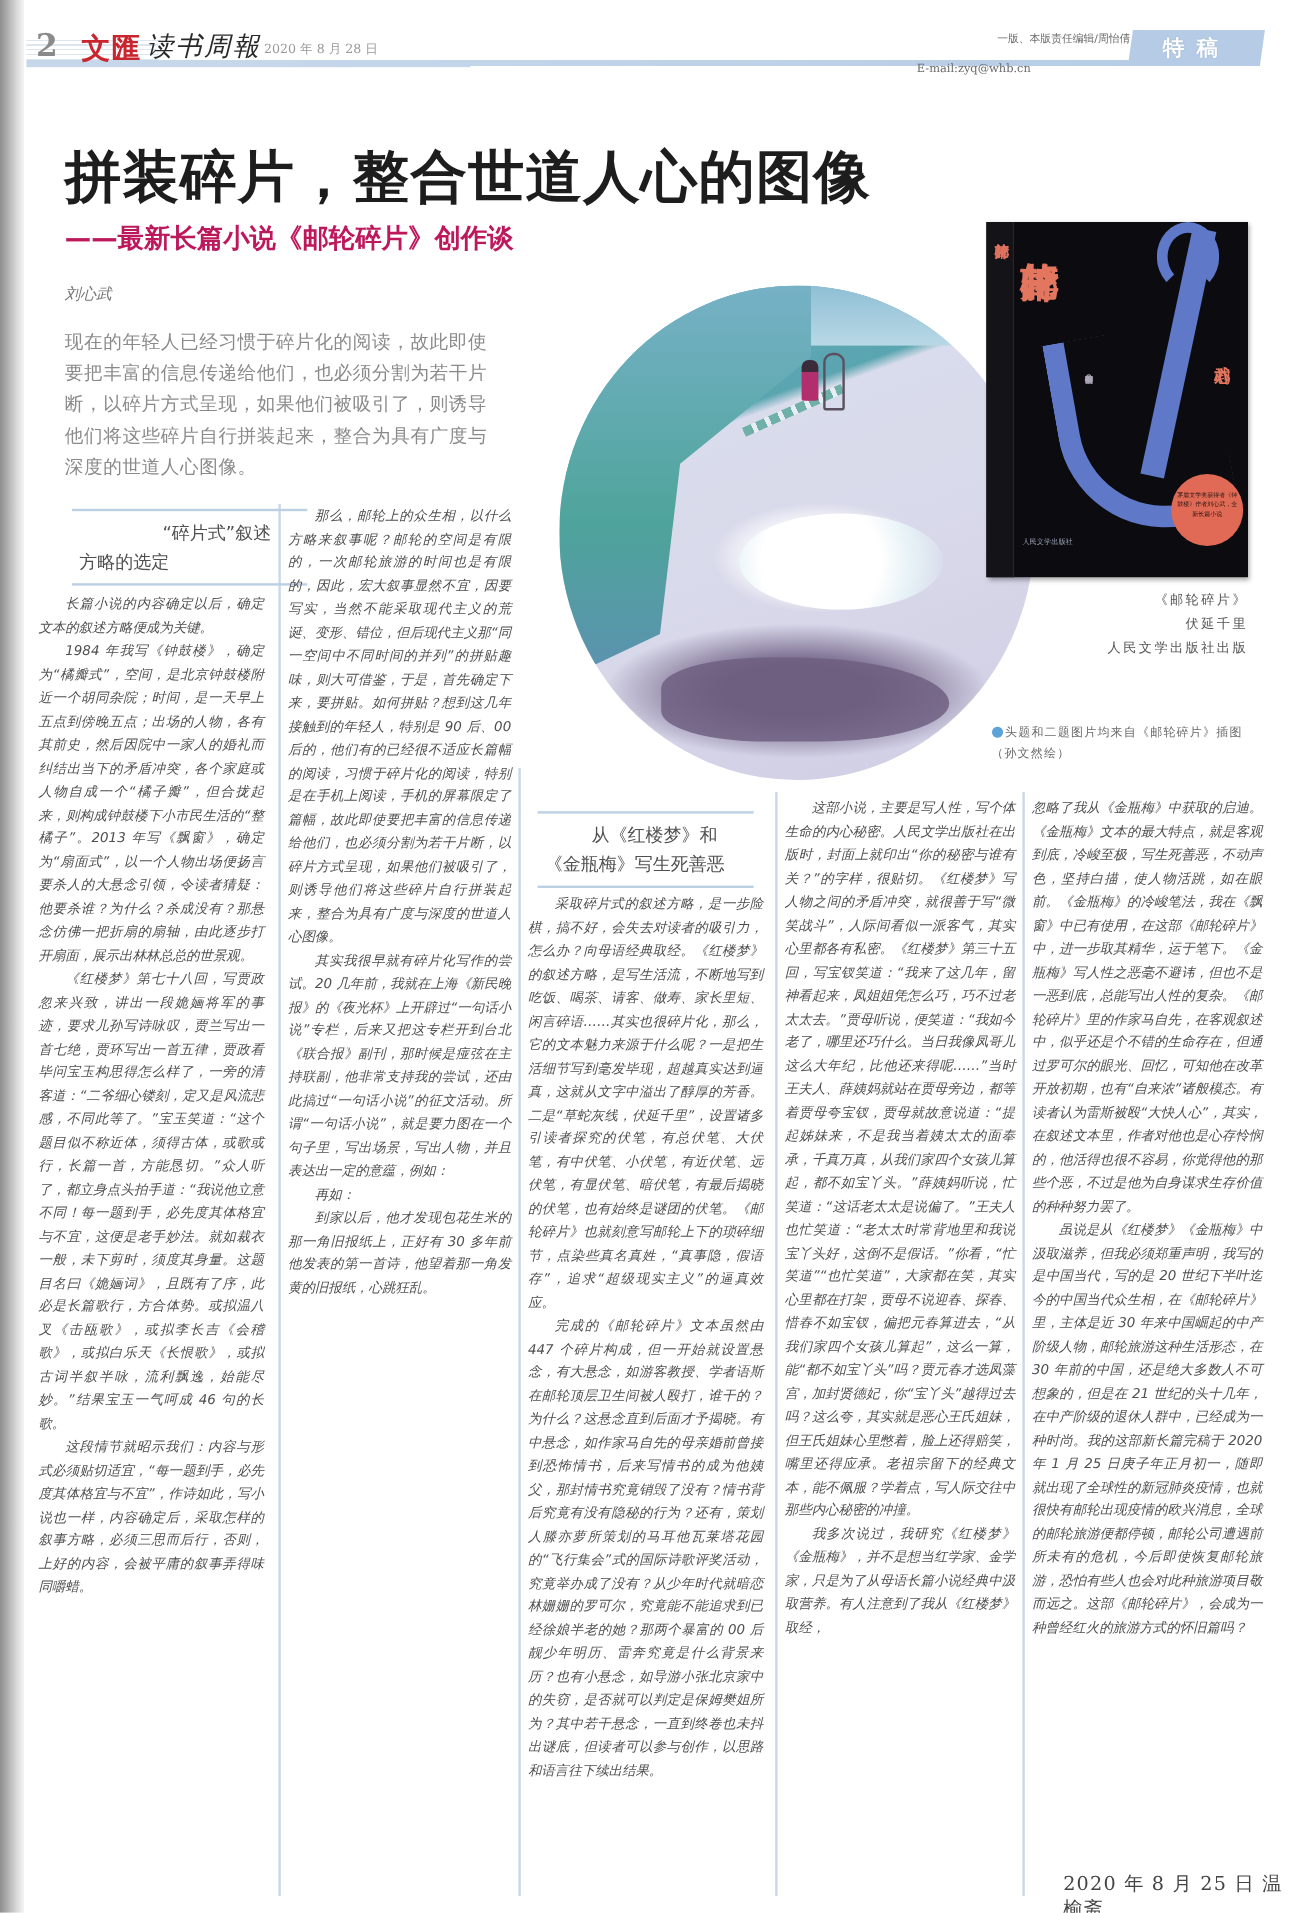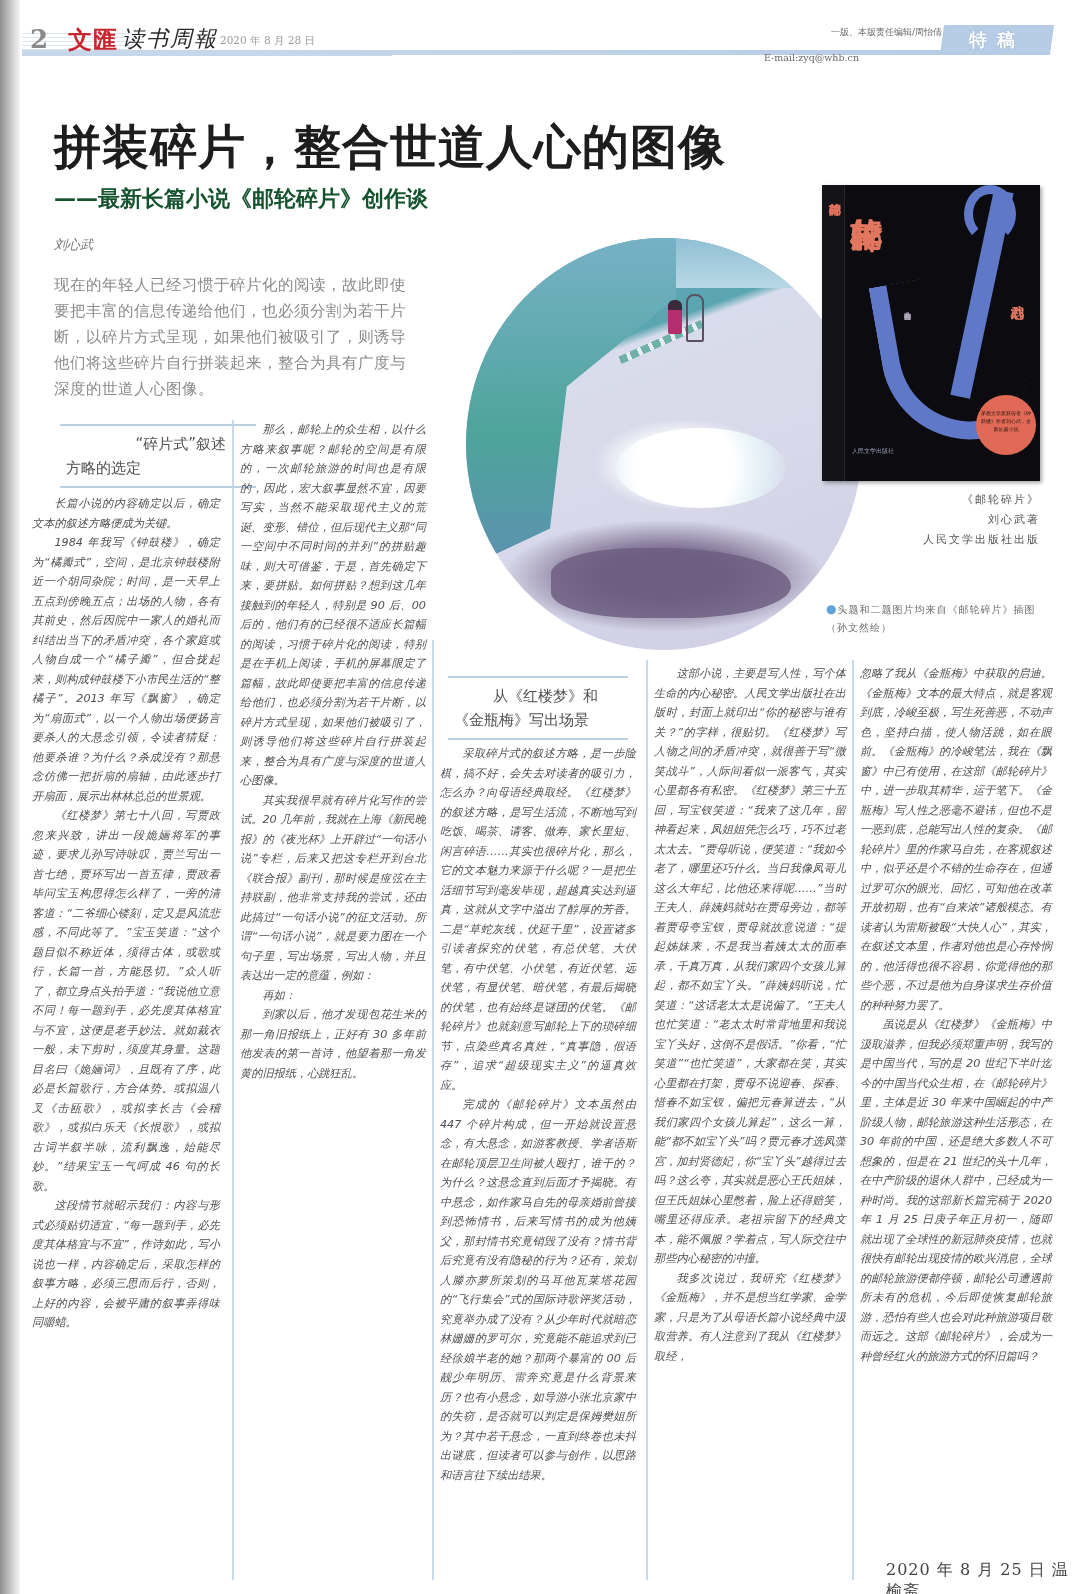--- a/index.html
+++ b/index.html
@@ -63,21 +63,21 @@
   }
 
   
   .headline {
     position:absolute; left:54px; top:116px; font-family:"DejaVu Serif", serif;
     font-size:47px; font-weight:bold; color:#1d1d1d; letter-spacing:1px;
     white-space:nowrap;
   }
   .subhead {
     position:absolute; left:54px; top:184px; font-size:22px; font-weight:bold;
-    color:#14532d; white-space:nowrap;
+    color:#be185d; white-space:nowrap;
   }
   .byline {
     position:absolute; left:54px; top:236px; font-family:"DejaVu Serif", serif;
     font-size:13px; color:#777; font-style:italic;
   }
   .lede {
     position:absolute; left:54px; top:272px; width:360px;
     font-size:15.5px; line-height:26px; color:#8a8a8a; letter-spacing:.5px;
   }
 
@@ -245,39 +245,39 @@
   <div class="book-anchor-stem"></div>
   <div class="book-anchor-arm"></div>
   <span class="book-title">邮轮碎片</span>
   <span class="book-tagline">你的秘密与谁有关？</span>
   <span class="book-author">刘心武</span>
   <div class="book-badge">茅盾文学奖获得者《钟鼓楼》作者刘心武，全新长篇小说</div>
   <span class="book-publisher-mark">人民文学出版社</span>
 </div>
 <div class="book-caption">
   <div>《邮轮碎片》</div>
-  <div>刘心武著</div>
+  <div>伏延千里</div>
   <div>人民文学出版社出版</div>
 </div>
 <div class="photo-credit">
   <span class="dot">●</span><span>头题和二题图片均来自《邮轮碎片》插图（孙文然绘）</span>
 </div>
 
 <div class="col-rule" style="left:232px;top:420px;height:1160px;"></div>
 <div class="col-rule" style="left:432px;top:640px;height:940px;"></div>
 <div class="col-rule" style="left:646px;top:660px;height:920px;"></div>
 <div class="col-rule" style="left:852px;top:660px;height:920px;"></div>
 
 <div class="sec-head" style="left:26px;top:424px;width:196px;margin-left:34px;">
   <span class="l1">“碎片式”叙述</span>
   <span class="l2">方略的选定</span>
 </div>
 <div class="sec-head" style="left:448px;top:676px;width:180px;">
   <span class="l1">从《红楼梦》和</span>
-  <span class="l2">《金瓶梅》写出场景</span>
+  <span class="l2">《金瓶梅》写生死善恶</span>
 </div>
 
 <div class="col" style="left:32px;top:494px;width:188px;">
   <p>长篇小说的内容确定以后，确定文本的叙述方略便成为关键。</p>
   <p>1984 年我写《钟鼓楼》，确定为“橘瓣式”，空间，是北京钟鼓楼附近一个胡同杂院；时间，是一天早上五点到傍晚五点；出场的人物，各有其前史，然后因院中一家人的婚礼而纠结出当下的矛盾冲突，各个家庭或人物自成一个“橘子瓣”，但合拢起来，则构成钟鼓楼下小市民生活的“整橘子”。2013 年写《飘窗》，确定为“扇面式”，以一个人物出场便扬言要杀人的大悬念引领，令读者猜疑：他要杀谁？为什么？杀成没有？那悬念仿佛一把折扇的扇轴，由此逐步打开扇面，展示出林林总总的世景观。</p>
   <p>《红楼梦》第七十八回，写贾政忽来兴致，讲出一段姽婳将军的事迹，要求儿孙写诗咏叹，贾兰写出一首七绝，贾环写出一首五律，贾政看毕问宝玉构思得怎么样了，一旁的清客道：“二爷细心镂刻，定又是风流悲感，不同此等了。”宝玉笑道：“这个题目似不称近体，须得古体，或歌或行，长篇一首，方能恳切。”众人听了，都立身点头拍手道：“我说他立意不同！每一题到手，必先度其体格宜与不宜，这便是老手妙法。就如裁衣一般，未下剪时，须度其身量。这题目名曰《姽婳词》，且既有了序，此必是长篇歌行，方合体势。或拟温八叉《击瓯歌》，或拟李长吉《会稽歌》，或拟白乐天《长恨歌》，或拟古词半叙半咏，流利飘逸，始能尽妙。”结果宝玉一气呵成 46 句的长歌。</p>
   <p>这段情节就昭示我们：内容与形式必须贴切适宜，“每一题到手，必先度其体格宜与不宜”，作诗如此，写小说也一样，内容确定后，采取怎样的叙事方略，必须三思而后行，否则，上好的内容，会被平庸的叙事弄得味同嚼蜡。</p>
 </div>
 
 <div class="col" style="left:240px;top:420px;width:186px;">

